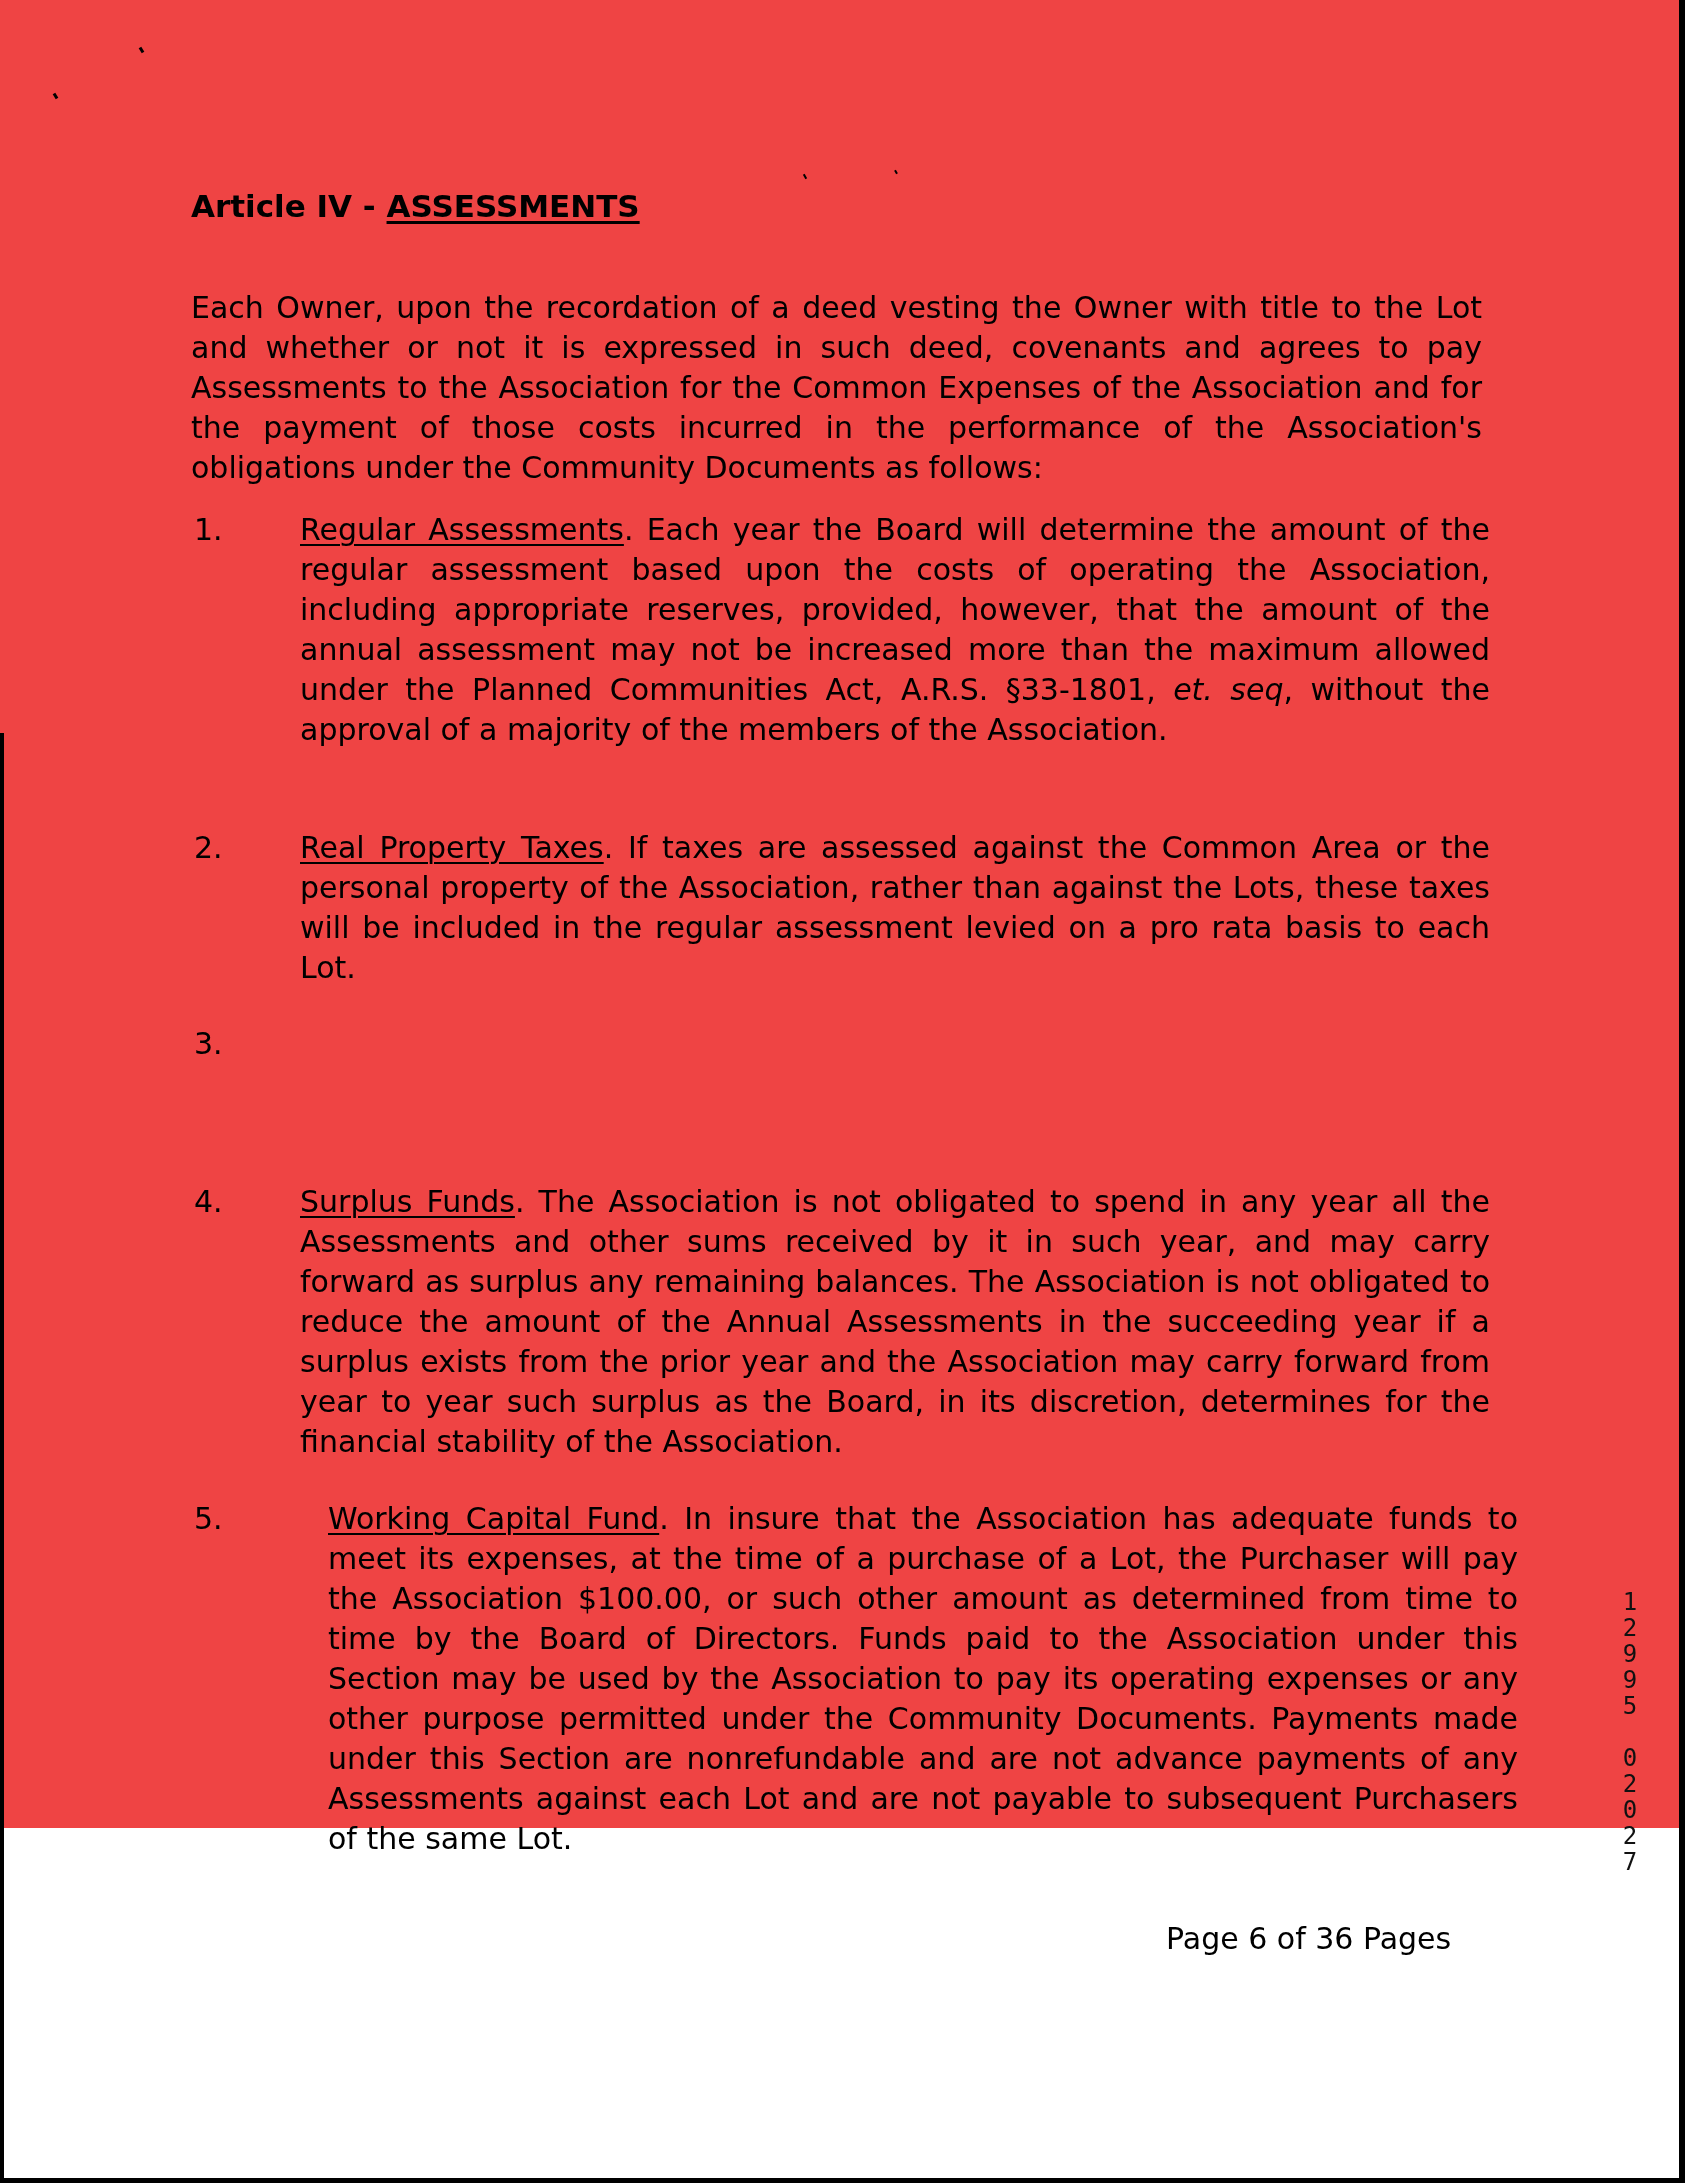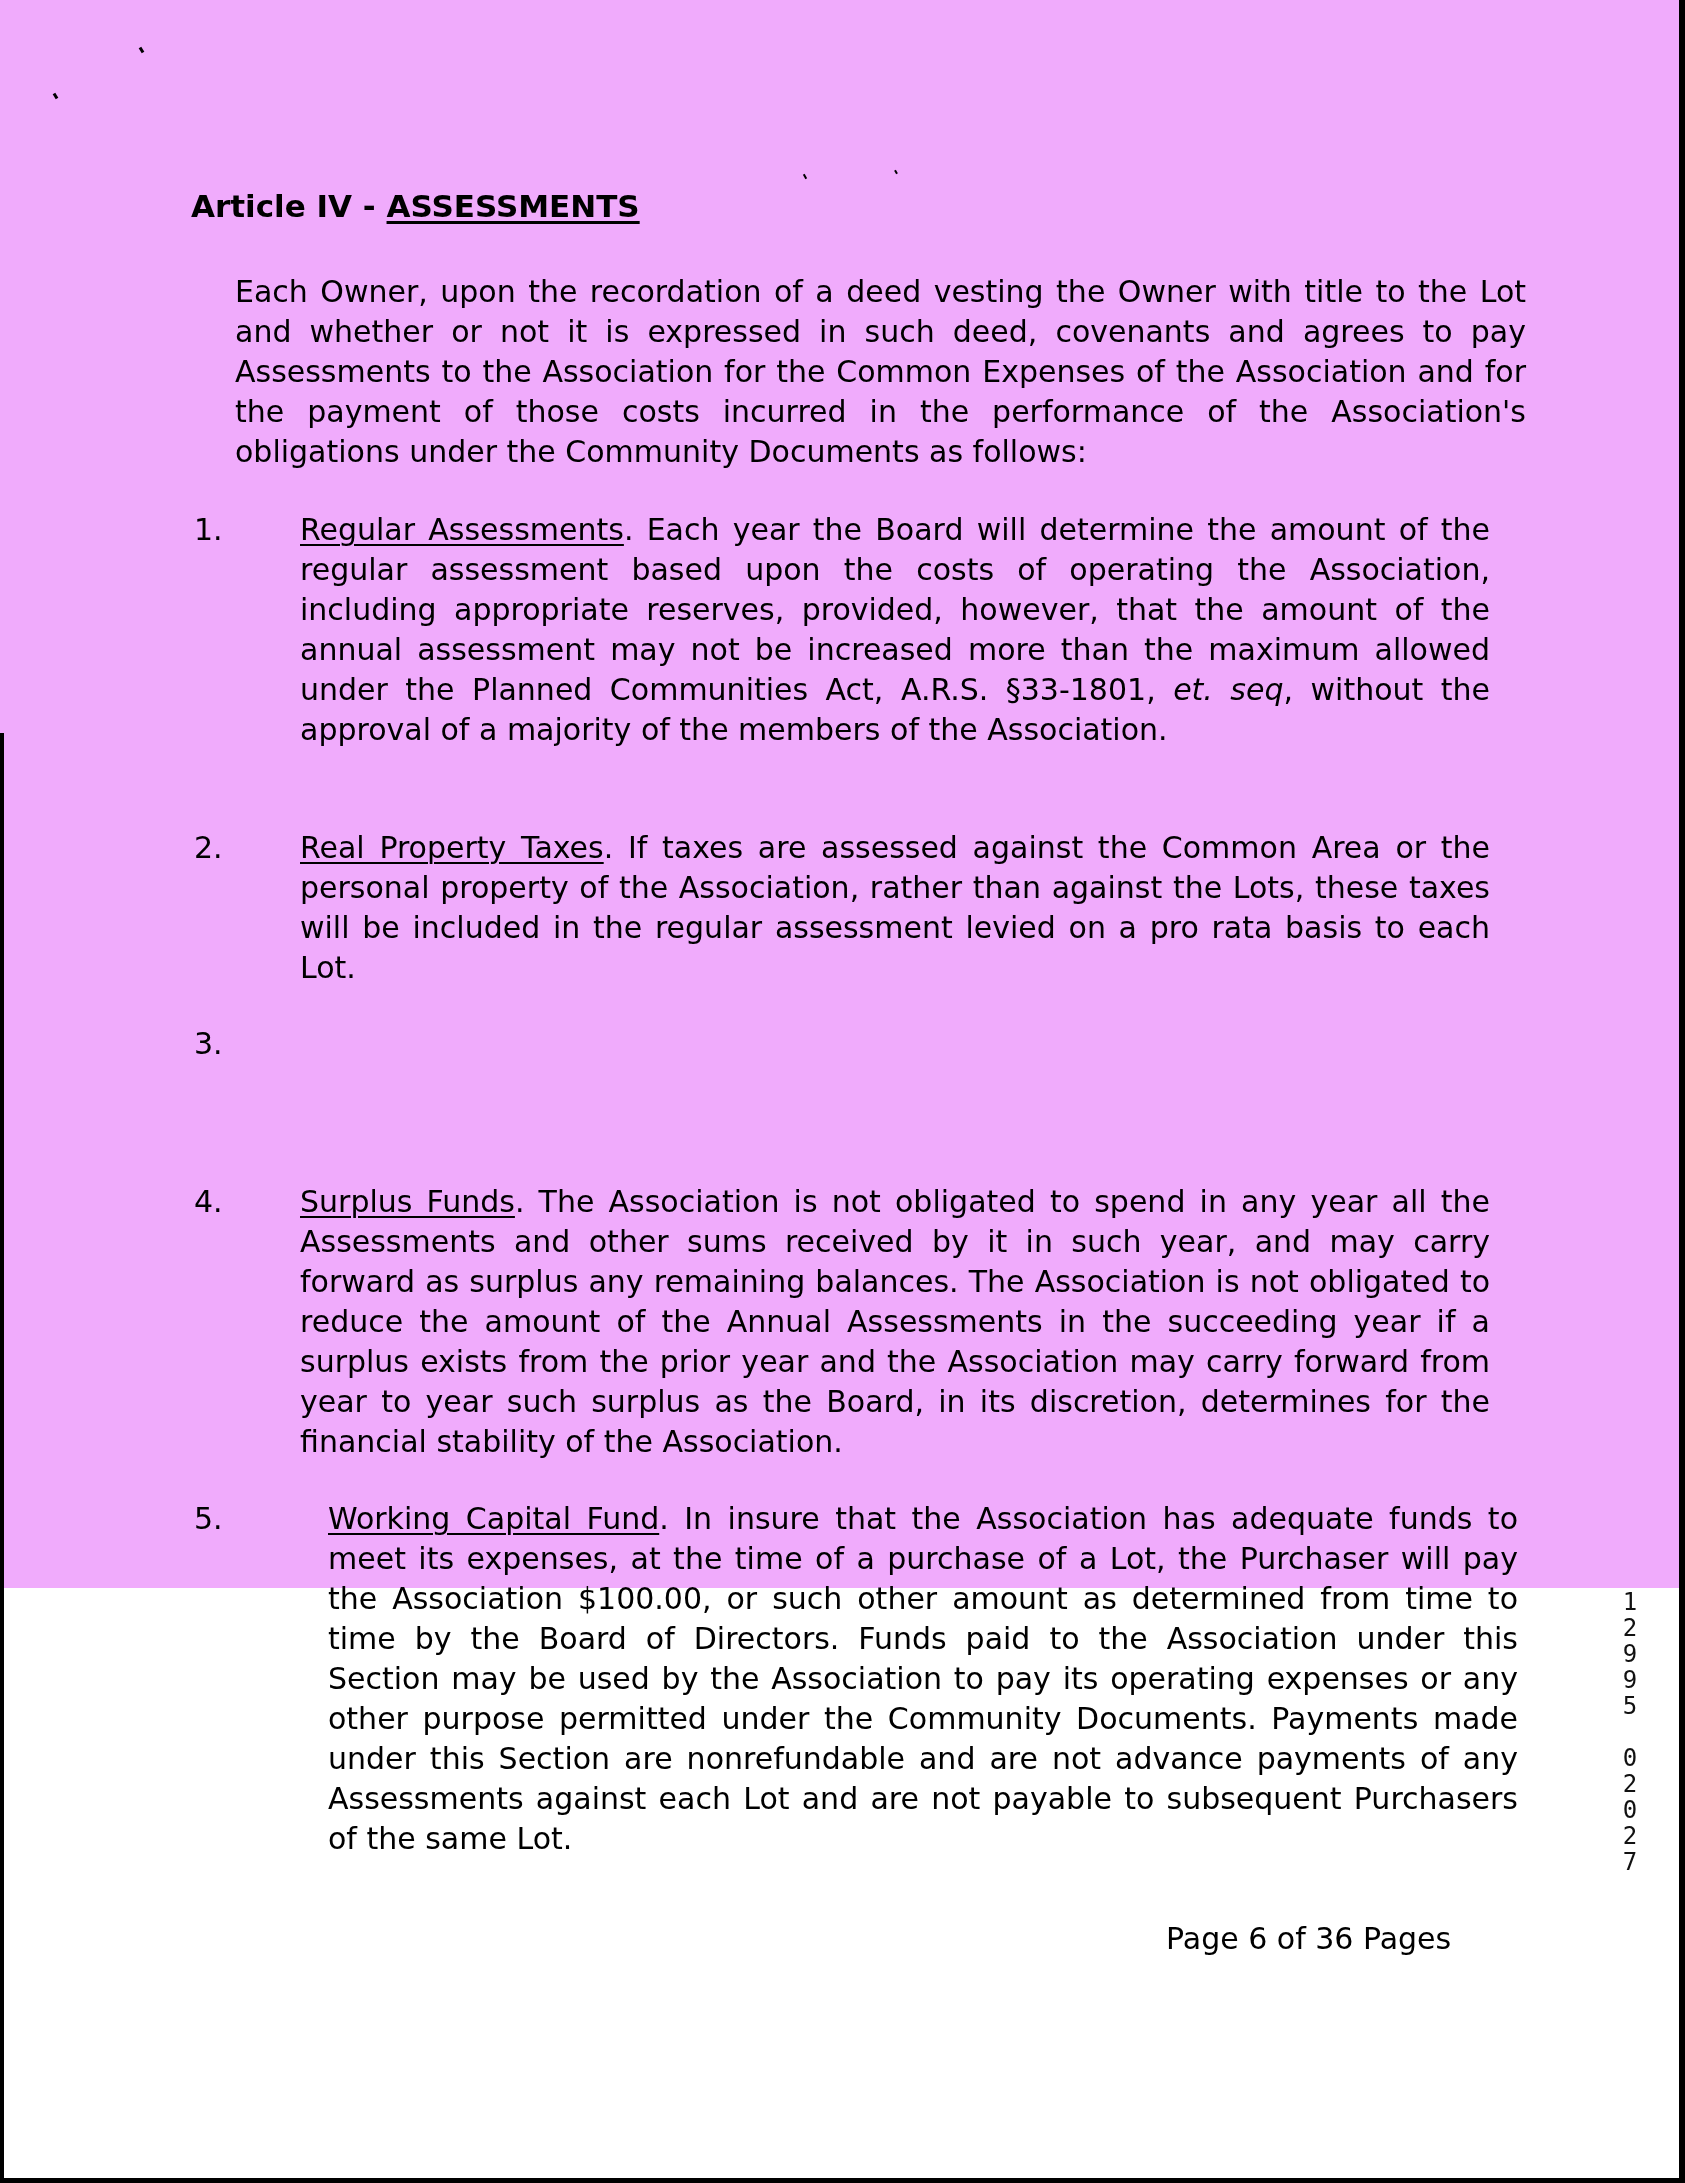--- a/index.html
+++ b/index.html
@@ -1,37 +1,37 @@
 <!DOCTYPE html>
 <html><head>
 <meta charset="utf-8">
 <style>
   html, body { margin: 0; padding: 0; background: #ffffff; }
   body { width: 1685px; height: 2184px; position: relative; overflow: hidden; }
   .page {
-    position: absolute; left: 0; top: 0; width: 1685px; height: 1588px;
-    background: #f0abfc; color: #000000;
+    position: absolute; left: 0; top: 0; width: 1685px; height: 1828px;
+    background: #ef4444; color: #000000;
     font-family: "DejaVu Sans", sans-serif;
   }
   .scan-left { position: absolute; left: 0; top: 733px; width: 4px; height: 1451px; background: #000; }
   .scan-right { position: absolute; left: 1679px; top: 0; width: 6px; height: 2184px; background: #000; }
   .scan-bottom { position: absolute; left: 0; top: 2178px; width: 1685px; height: 6px; background: #000; }
   .speck { position: absolute; width: 3px; height: 6px; background: #000; transform: rotate(-30deg); }
 
   .title {
     position: absolute; left: 191px; top: 188px;
     font-size: 31px; font-weight: bold; letter-spacing: 0px; white-space: nowrap;
   }
   .title .u { text-decoration: underline; text-underline-offset: 4px; text-decoration-thickness: 3px; }
 
   .para {
     position: absolute; font-size: 30px; line-height: 40px;
     text-align: justify; text-align-last: left;
   }
-  .intro { left: 191px; top: 272px; width: 1291px; margin-left: 44px; }
+  .intro { left: 191px; top: 288px; width: 1291px; }
   .item-num { position: absolute; left: 194px; font-size: 30px; line-height: 40px; }
   .item-body { left: 300px; width: 1190px; }
   .item-body .heading { text-decoration: underline; text-underline-offset: 4px; text-decoration-thickness: 2px; }
   .item-body em { font-style: italic; }
 
   .footer {
     position: absolute; left: 1166px; top: 1921px; font-size: 30px; white-space: nowrap;
   }
   .stamp {
     position: absolute; left: 1615px; top: 1589px; width: 30px;

